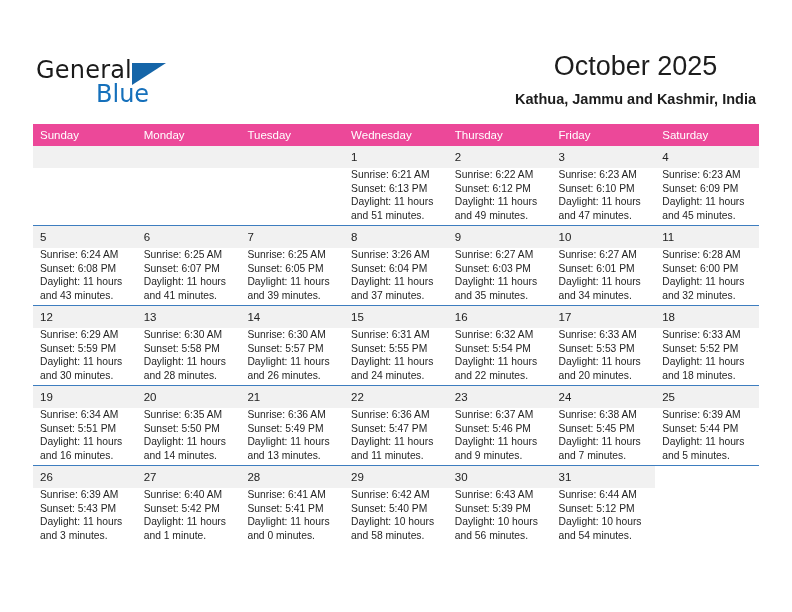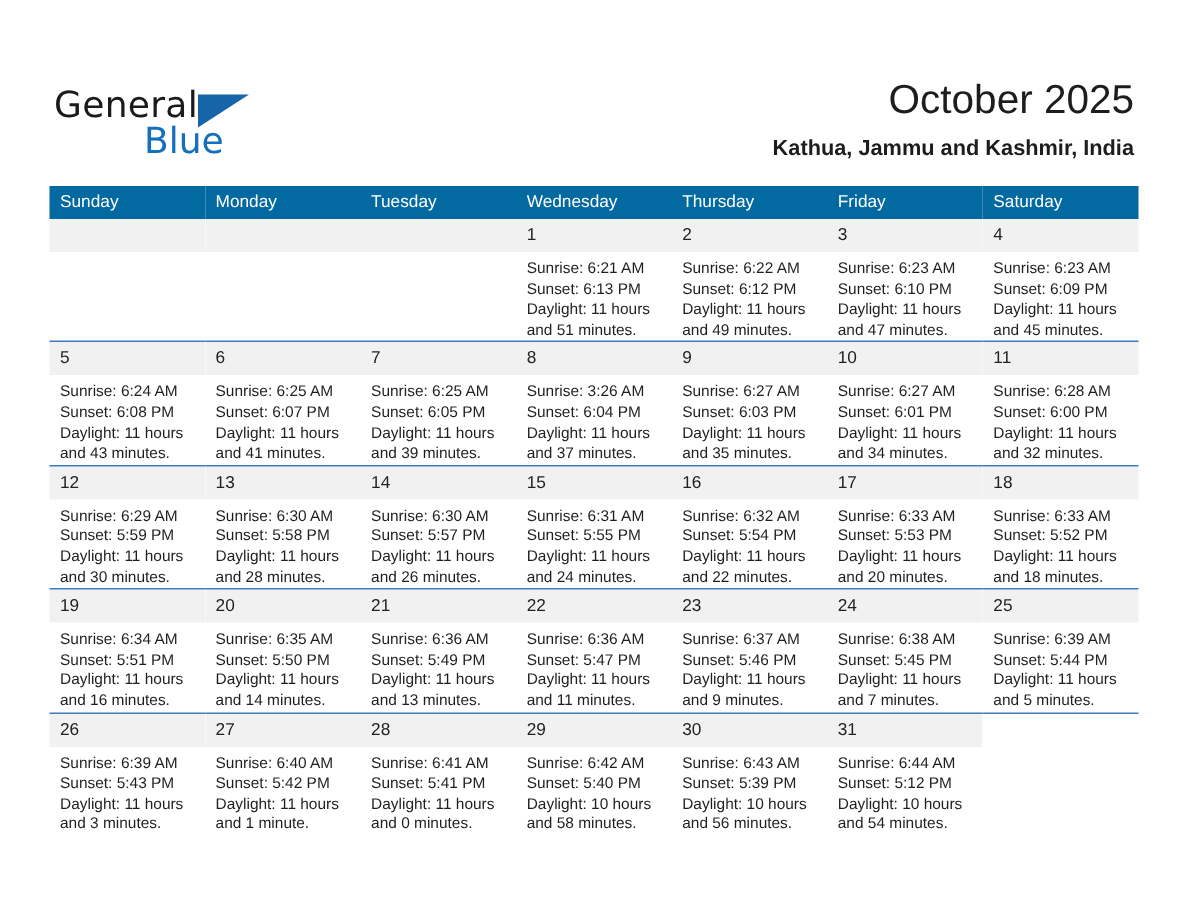--- a/index.html
+++ b/index.html
@@ -63,21 +63,21 @@
     font-size: 24px;
     color: #1570bb;
     font-family: "DejaVu Sans", sans-serif;
     font-weight: 400;
   }
 
   .title-block {
     position: absolute;
     right: 36px;
     top: 30px;
-    text-align: right;
+    text-align: center;
   }
   .cal-title {
     font-size: 27px;
     color: #1d1d1d;
     font-weight: 400;
     line-height: 32px;
     white-space: nowrap;
   }
   .cal-subtitle {
     font-size: 14.5px;
@@ -91,21 +91,21 @@
   
   .calendar {
     position: absolute;
     left: 33px;
     top: 104px;
     width: 726px;
     border-collapse: collapse;
     table-layout: fixed;
   }
   .calendar th {
-    background: #0369a1;
+    background: #ec4899;
     color: #ffffff;
     font-size: 11.5px;
     font-weight: 400;
     text-align: left;
     padding: 5px 0 5px 7px;
     height: 11px;
     border: none;
   }
   .calendar td {
     vertical-align: top;
@@ -128,21 +128,21 @@
     padding: 4px 0 4px 7px;
     height: 14px;
   }
   td.empty .daynum {
     color: transparent;
   }
   td.blank .daynum {
     background: transparent;
   }
   .lines {
-    padding: 5px 5px 0 7px;
+    padding: 0 5px 0 7px;
     font-size: 10.3px;
     line-height: 13.6px;
     color: #1f1f1f;
   }
   .lines div {
     white-space: nowrap;
   }
 </style>
 </head>
 <body>

